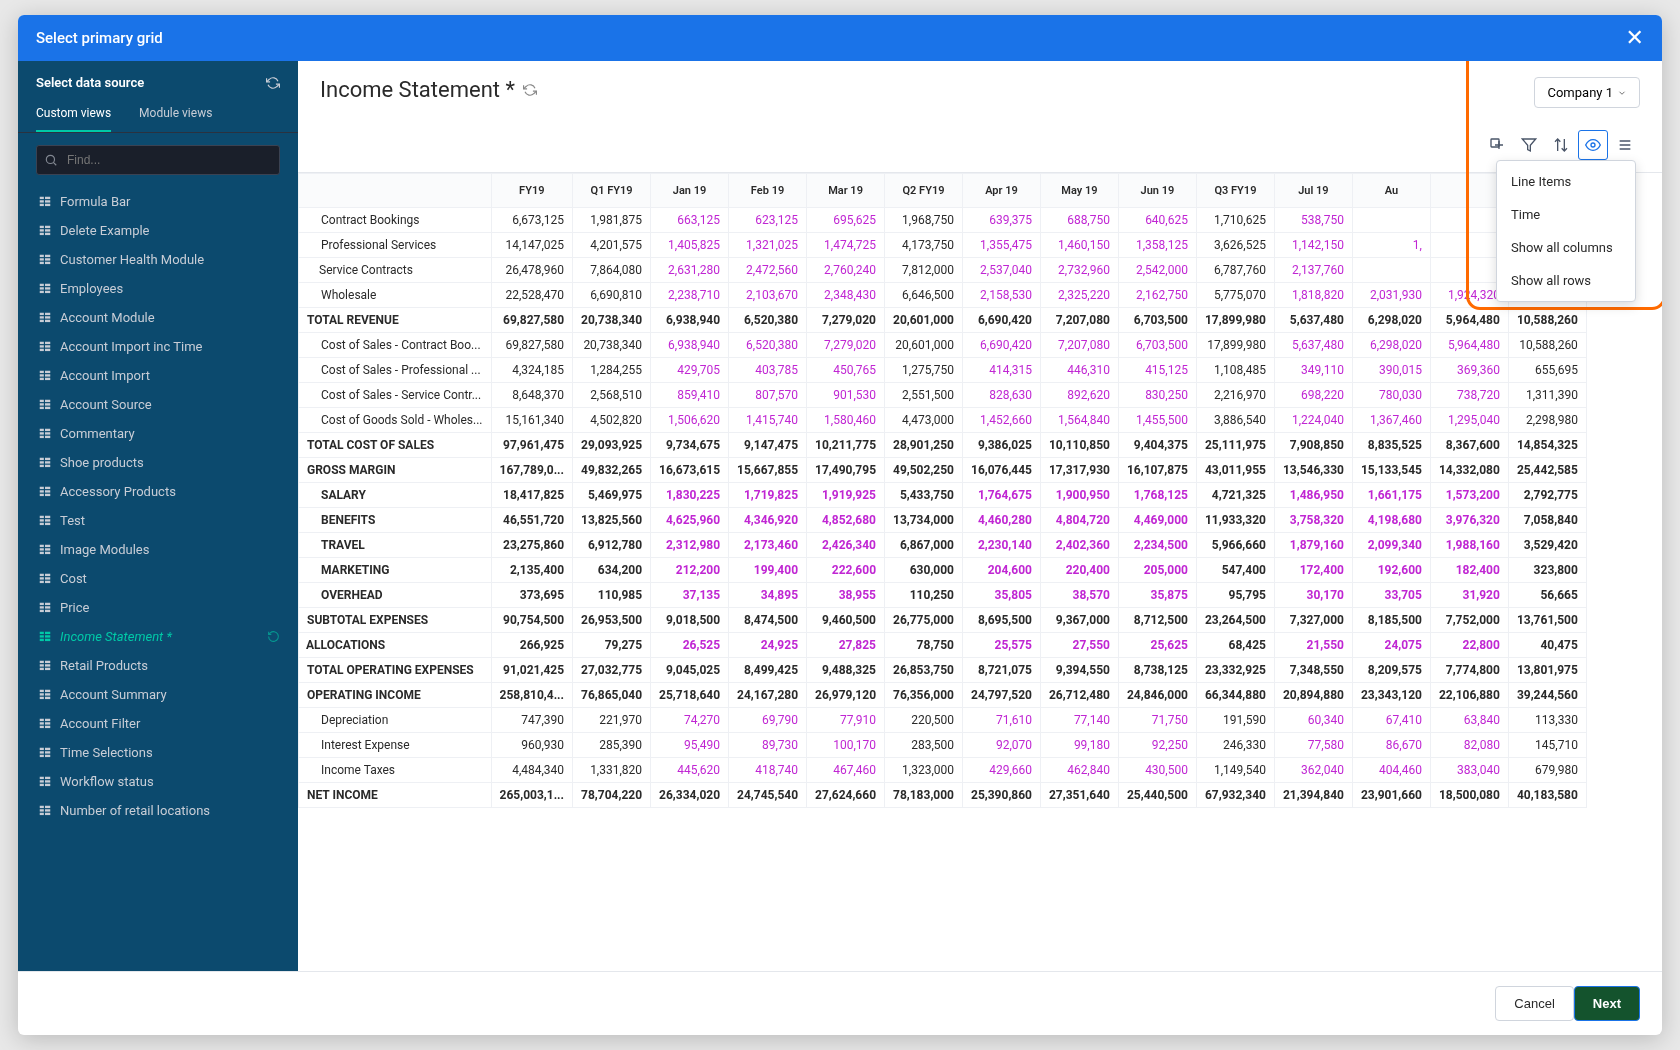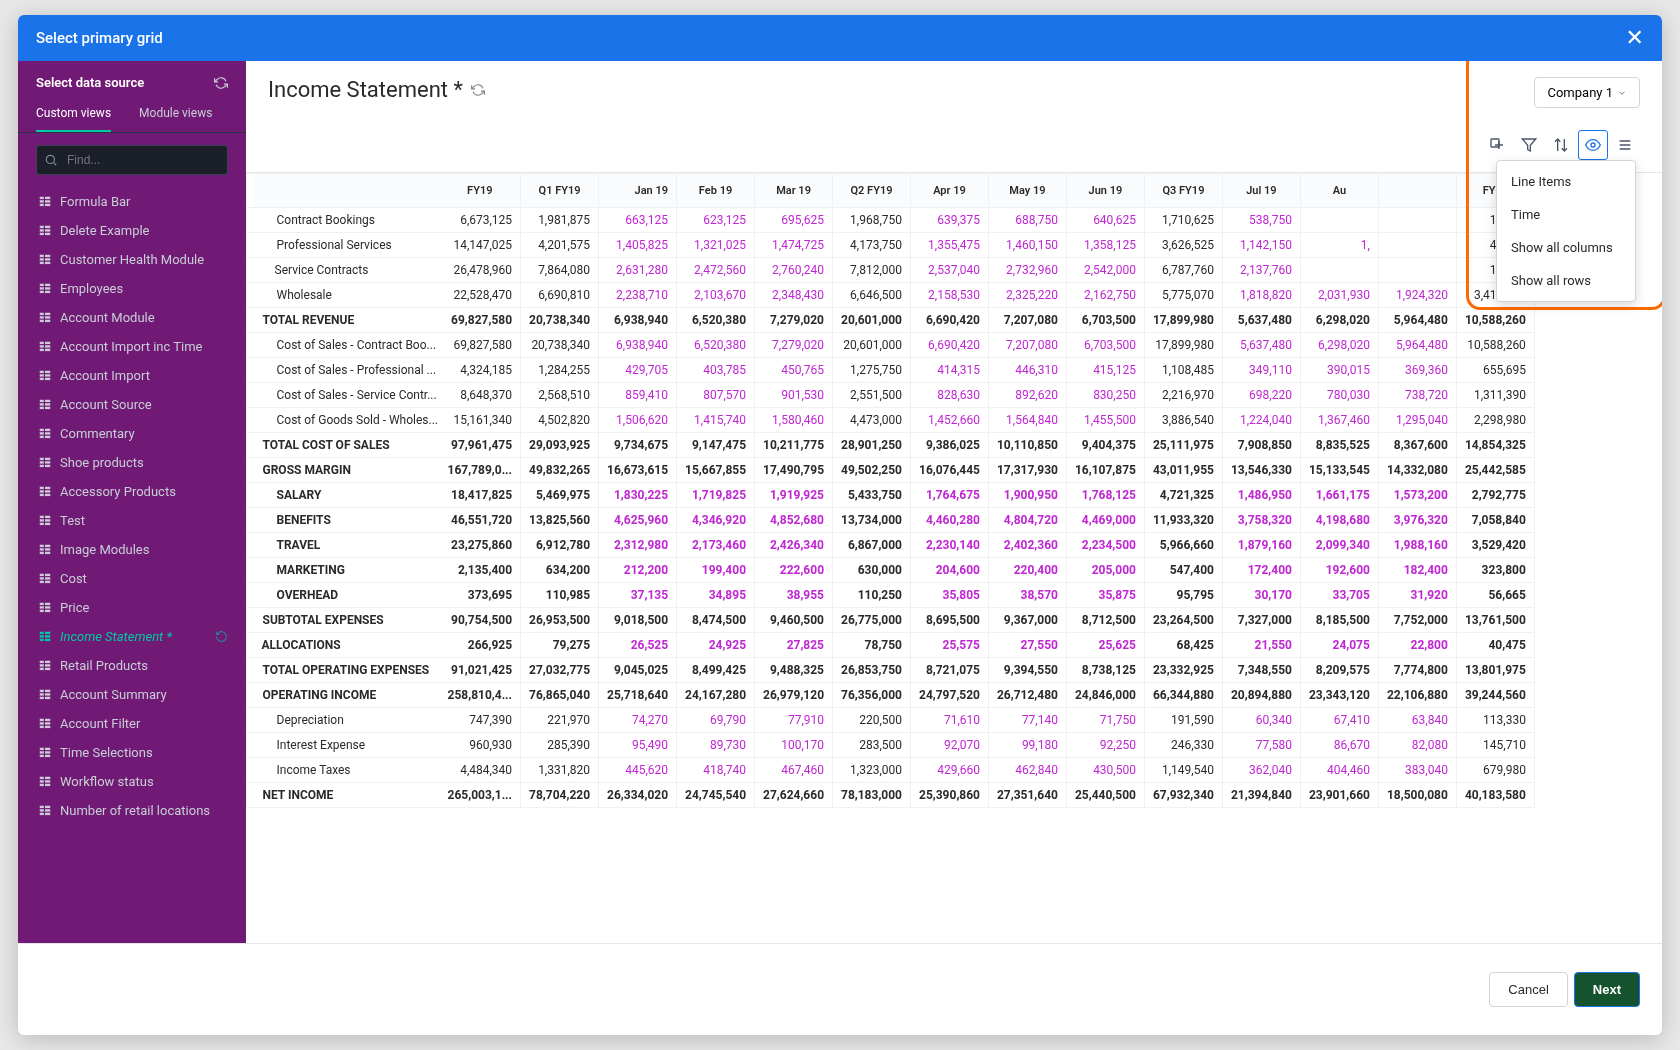--- a/index.html
+++ b/index.html
@@ -2,21 +2,21 @@
 <html><head>
 <meta charset="utf-8">
 <style>
 * { margin: 0; padding: 0; box-sizing: border-box; }
 body { font-family: -apple-system, BlinkMacSystemFont, "Segoe UI", Roboto, sans-serif; background: #f5f5f5; width: 1680px; height: 1050px; overflow: hidden; position: relative; }
 .backdrop { position: absolute; inset: 0; background: #e8e8e8; }
 .modal { position: absolute; left: 18px; top: 15px; right: 18px; bottom: 15px; background: #fff; border-radius: 6px; overflow: hidden; display: flex; flex-direction: column; box-shadow: 0 4px 24px rgba(0,0,0,0.2); }
 .modal-header { background: #1a73e8; color: #fff; height: 46px; display: flex; align-items: center; justify-content: space-between; padding: 0 18px; font-size: 15px; font-weight: 500; }
 .close-icon { cursor: pointer; font-size: 22px; line-height: 1; }
 .modal-body { flex: 1; display: flex; overflow: hidden; }
-.sidebar { width: 228px; background: #701a75; color: #c8cdd6; display: flex; flex-direction: column; }
+.sidebar { width: 280px; background: #0c4a6e; color: #c8cdd6; display: flex; flex-direction: column; }
 .sidebar-title { padding: 14px 18px 8px; display: flex; justify-content: space-between; align-items: center; font-size: 13px; font-weight: 600; color: #fff; }
 .refresh-icon { cursor: pointer; }
 .tabs { display: flex; padding: 0 18px; gap: 28px; border-bottom: 1px solid #2a3240; font-size: 12px; }
 .tab { padding: 8px 0 10px; cursor: pointer; color: #c8cdd6; border-bottom: 2px solid transparent; }
 .tab.active { color: #fff; border-bottom-color: #00c9a7; }
 .search-box { margin: 12px 18px 8px; position: relative; }
 .search-box input { width: 100%; background: #1a1f2a; border: 1px solid #3a4252; border-radius: 3px; padding: 7px 8px 7px 30px; color: #fff; font-size: 12px; outline: none; }
 .search-box .mag-icon { position: absolute; left: 8px; top: 50%; transform: translateY(-50%); opacity: 0.6; }
 .nav-list { flex: 1; overflow-y: auto; padding: 4px 0; }
 .nav-item { display: flex; align-items: center; gap: 10px; padding: 7px 18px 7px 42px; font-size: 13px; cursor: pointer; position: relative; }
@@ -32,25 +32,25 @@
 .toolbar-row { padding: 14px 22px 6px; display: flex; justify-content: flex-end; align-items: flex-end; gap: 2px; position: relative; }
 .toolbar-btn { width: 30px; height: 30px; display: flex; align-items: center; justify-content: center; cursor: pointer; border-radius: 3px; border: 1px solid transparent; color: #4a5568; }
 .toolbar-btn.active { border-color: #1a73e8; color: #1a73e8; }
 .view-menu { position: absolute; top: 44px; right: 26px; background: #fff; border: 1px solid #d0d5dd; border-radius: 4px; box-shadow: 0 4px 12px rgba(0,0,0,0.15); width: 140px; z-index: 10; padding: 4px 0; }
 .view-menu-item { padding: 9px 14px; font-size: 13px; cursor: pointer; color: #2a2a2a; }
 .callout { position: absolute; top: -76px; right: -4px; width: 200px; height: 270px; border: 3px solid #ff6a00; border-radius: 14px; pointer-events: none; z-index: 5; }
 .table-wrap { flex: 1; overflow: auto; margin: 6px 0 0 0; border-top: 1px solid #e4e7ec; }
 table { border-collapse: collapse; font-size: 12px; color: #2a2a2a; table-layout: fixed; }
 th, td { border: 1px solid #eef0f4; padding: 5px 8px; text-align: right; white-space: nowrap; overflow: hidden; text-overflow: ellipsis; }
 th { background: #fafbfc; font-weight: 600; font-size: 11px; text-align: center; height: 34px; }
-th:first-child, td:first-child { text-align: left; position: sticky; left: 8px; background: #fff; z-index: 2; }
+th:first-child, td:first-child { text-align: left; position: sticky; left: 0; background: #fff; z-index: 2; }
 th:first-child { background: #fafbfc; z-index: 3; }
 tr.bold td { font-weight: 700; }
 td.pink { color: #c026d3; }
-.modal-footer { border-top: 1px solid #e4e7ec; padding: 28px 22px; display: flex; justify-content: flex-end; gap: 6px; }
+.modal-footer { border-top: 1px solid #e4e7ec; padding: 14px 22px; display: flex; justify-content: flex-end; gap: 0; }
 .btn { border-radius: 4px; padding: 9px 18px; font-size: 13px; cursor: pointer; border: 1px solid #d0d5dd; background: #fff; color: #2a2a2a; }
 .btn.primary { background: #14532d; border-color: #1a73e8; color: #fff; font-weight: 600; }
 svg { display: block; }
 </style>
 </head>
 <body>
 
 <div class="backdrop"></div>
 <div class="modal">
   <div class="modal-header">
@@ -435,21 +435,21 @@
           <div class="view-menu-item">Show all rows</div>
         </div>
       </div>
       <div class="table-wrap">
         <table id="grid">
             <thead>
               <tr>
                 <th style="width: 190px;"></th>
                 <th style="width: 74px;">FY19</th>
                 <th style="width: 74px;">Q1 FY19</th>
-                <th style="width: 70px; text-align: right;">Jan 19</th>
+                <th style="width: 70px;">Jan 19</th>
                 <th style="width: 70px;">Feb 19</th>
                 <th style="width: 70px;">Mar 19</th>
                 <th style="width: 74px;">Q2 FY19</th>
                 <th style="width: 70px;">Apr 19</th>
                 <th style="width: 70px;">May 19</th>
                 <th style="width: 70px;">Jun 19</th>
                 <th style="width: 74px;">Q3 FY19</th>
                 <th style="width: 70px;">Jul 19</th>
                 <th style="width: 70px;">Au</th>
                 <th style="width: 70px;"></th>

